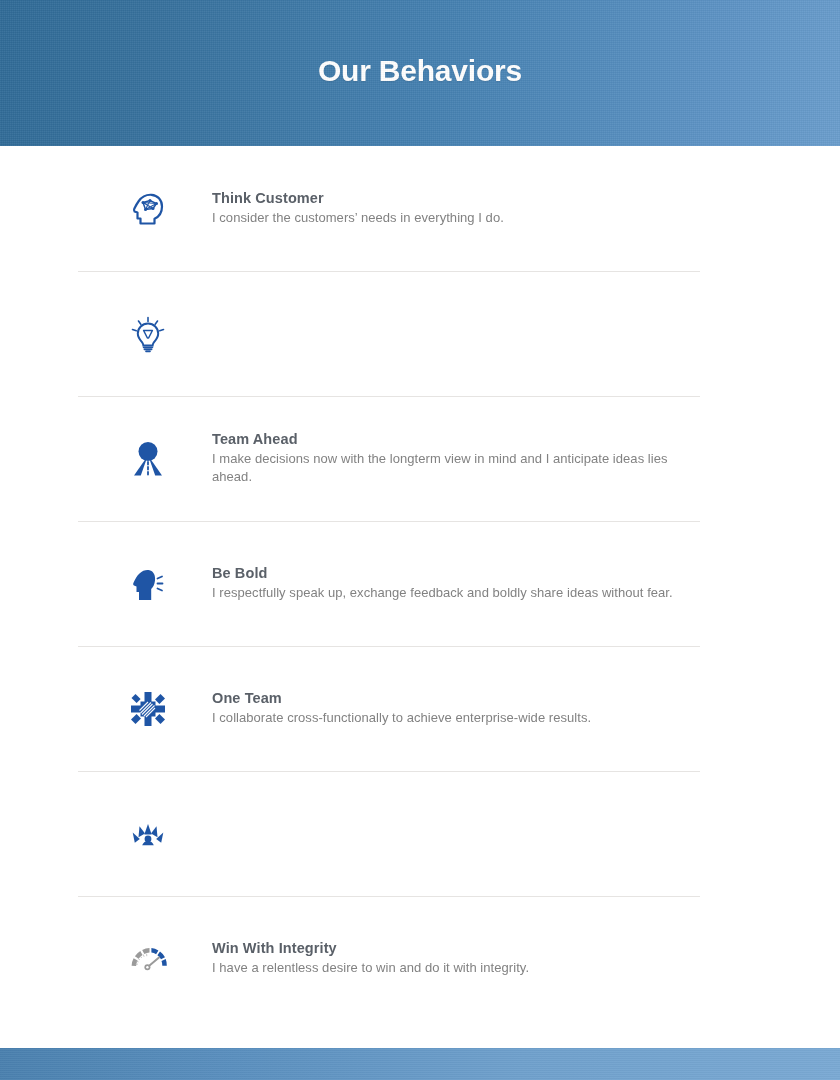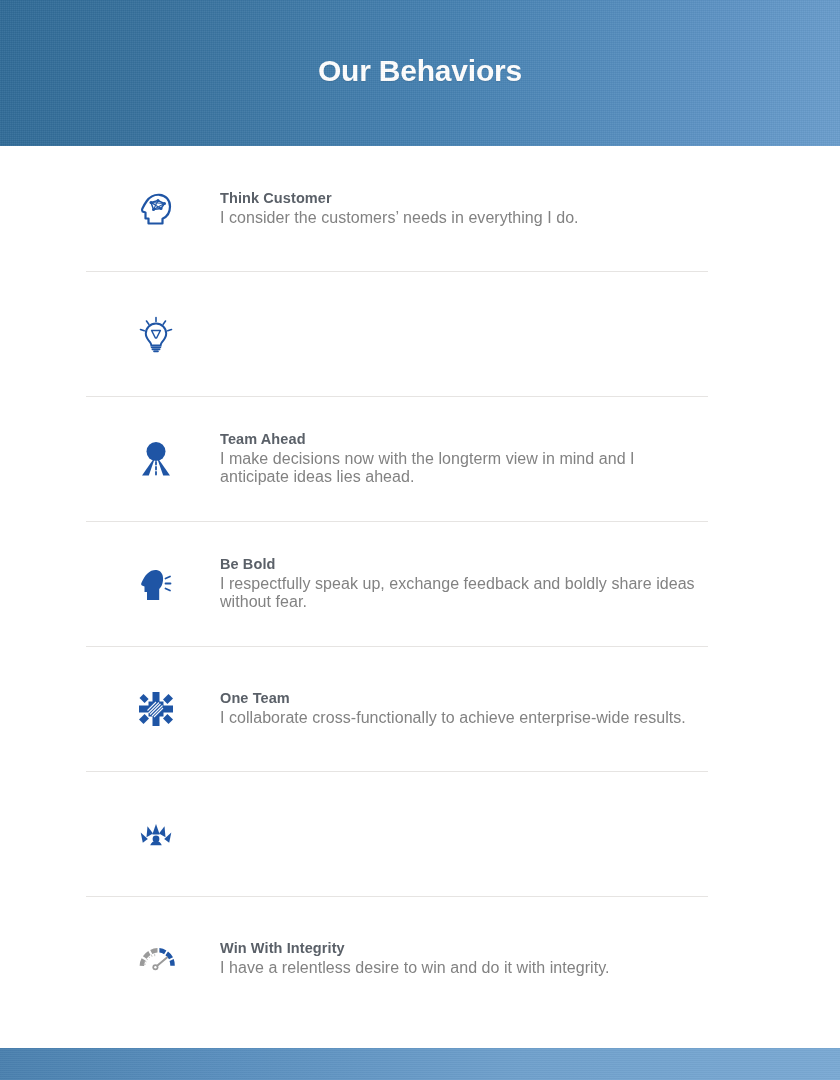--- a/index.html
+++ b/index.html
@@ -42,21 +42,21 @@
     font-size: 30px;
     font-weight: bold;
     letter-spacing: -0.2px;
     line-height: 38px;
     text-shadow: 0 1px 1px rgba(20,50,80,0.18);
   }
 
   
   .behaviors {
     position: absolute;
-    left: 8px; top: 146px;
+    left: 0; top: 146px;
     width: 768px;
   }
   .row {
     position: relative;
     display: flex;
     align-items: center;
     height: 125px;
     padding: 0 68px;
     box-sizing: border-box;
   }
@@ -86,21 +86,21 @@
   .row-title {
     color: #5a6068;
     font-size: 14.5px;
     font-weight: bold;
     line-height: 20px;
     letter-spacing: 0.1px;
     margin-bottom: 1px;
   }
   .row-desc {
     color: #828282;
-    font-size: 16px;
+    font-size: 13px;
     line-height: 18px;
     font-weight: normal;
     letter-spacing: 0.05px;
   }
 
   
   .footer {
     position: absolute;
     left: 0;
     top: 1048px;

